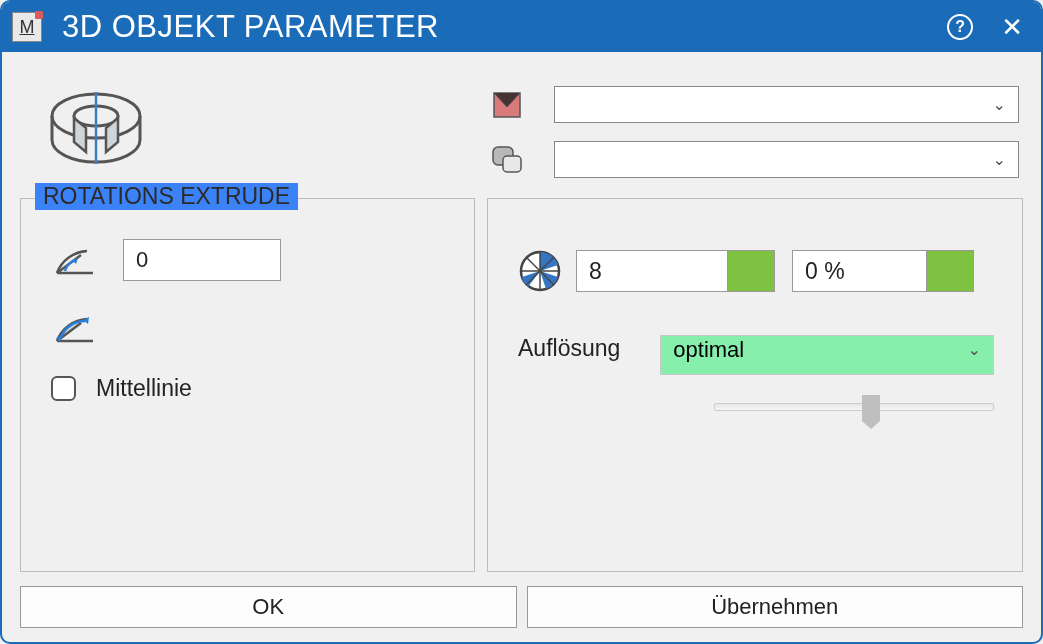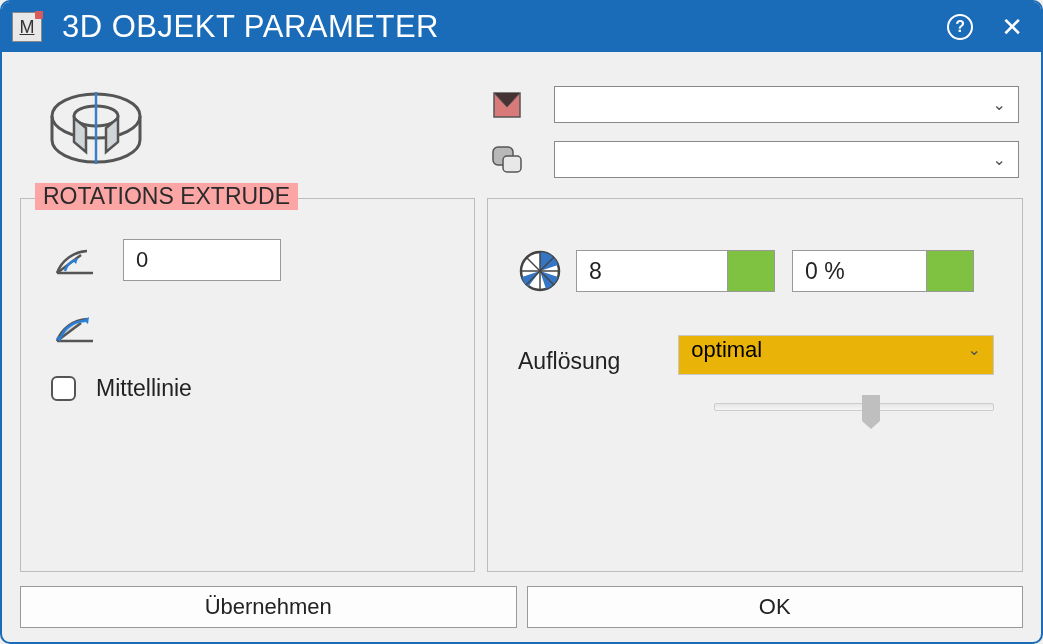--- a/index.html
+++ b/index.html
@@ -152,21 +152,21 @@
     .group-box.left {
       width: 455px;
     }
     .group-box.right {
       flex: 1;
     }
     .group-title {
       position: absolute;
       top: -16px;
       left: 14px;
-      background: #fca5a5;
+      background: #3b82f6;
       padding: 0 8px;
       font-size: 23px;
       color: #2a2a2a;
     }
 
     .param-row {
       display: flex;
       align-items: center;
       gap: 26px;
       margin-bottom: 28px;
@@ -233,33 +233,33 @@
       width: 47px;
       height: 42px;
       background: #7fc241;
       border: 1px solid #999;
       border-left: none;
       cursor: pointer;
     }
 
     .resolution-row {
       display: flex;
-      align-items: flex-end;
-      gap: 58px;
+      align-items: flex-start;
+      gap: 40px;
       margin-bottom: 28px;
     }
     .resolution-label {
       font-size: 23px;
       color: #222;
     }
     .resolution-select {
       flex: 1;
       height: 40px;
       border: 1px solid #c8c8c8;
-      background: #eab308;
+      background: #86efac;
       display: flex;
       align-items: center;
       justify-content: space-between;
       padding: 0 12px 11px 12px;
       font-size: 22px;
       cursor: pointer;
     }
 
     .slider-area {
       padding-left: 196px;
@@ -437,18 +437,18 @@
         <div class="slider-area">
           <div class="slider-track">
             <div class="slider-thumb"></div>
           </div>
         </div>
       </div>
 
     </div>
 
     <div class="bottom-row">
+      <button class="action-button">OK</button>
       <button class="action-button">Übernehmen</button>
-      <button class="action-button">OK</button>
     </div>
 
   </div>
 </div>
 
 </body></html>

